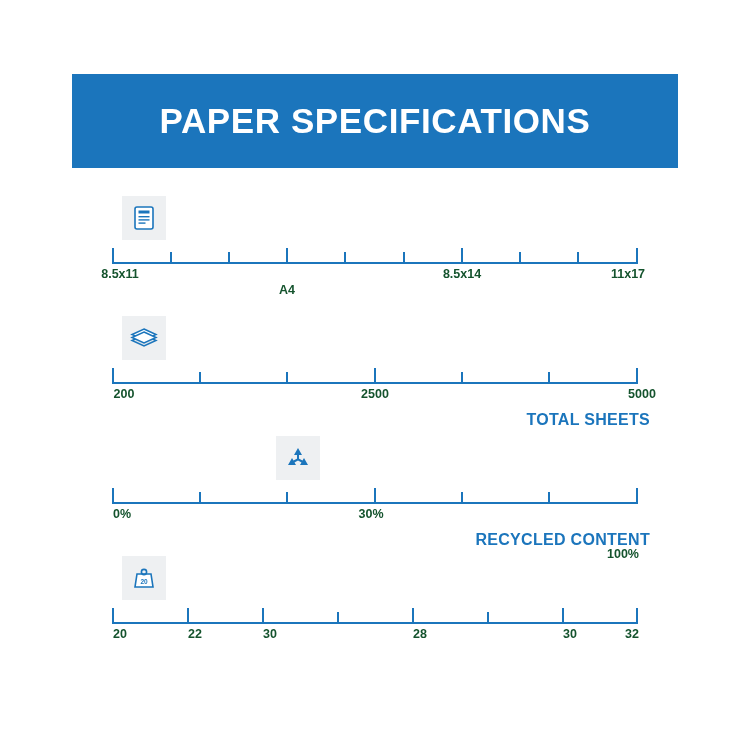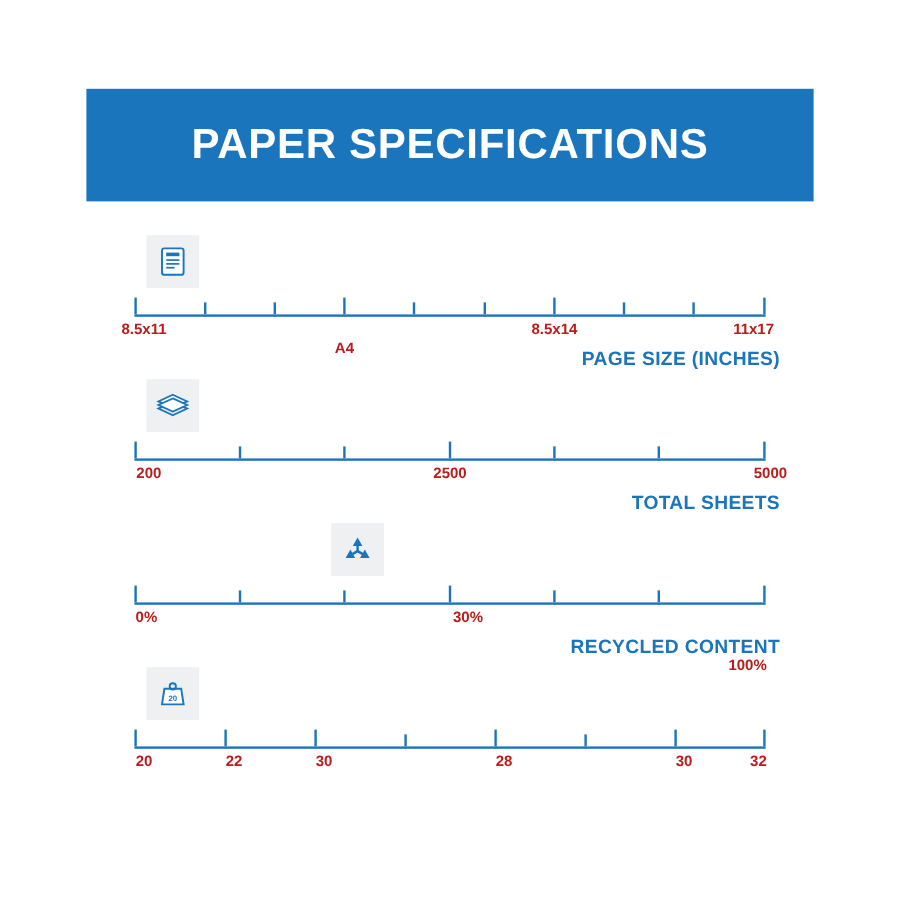--- a/index.html
+++ b/index.html
@@ -65,21 +65,21 @@
     height: 2px;
     background: #1b75bc;
   }
   .tick {
     position: absolute;
     width: 2px;
     background: #1b75bc;
   }
   .tick-label {
     position: absolute;
-    color: #b91c1c;
+    color: #14532d;
     font-size: 12.5px;
     font-weight: bold;
     text-align: left;
     transform: translateX(-50%);
     white-space: nowrap;
     font-family: "Liberation Sans", sans-serif;
   }
   .spec-title {
     position: absolute;
     right: 28px;
@@ -134,21 +134,20 @@
         <div class="tick" style="left:331px; top:68px; height:10px;"></div>
         <div class="tick" style="left:389px; top:64px; height:14px;"></div>
         <div class="tick" style="left:447px; top:68px; height:10px;"></div>
         <div class="tick" style="left:505px; top:68px; height:10px;"></div>
         <div class="tick" style="left:564px; top:64px; height:14px;"></div>
 
         <div class="tick-label" style="left:48px; top:83px;">8.5x11</div>
         <div class="tick-label" style="left:215px; top:99px;">A4</div>
         <div class="tick-label" style="left:390px; top:83px;">8.5x14</div>
         <div class="tick-label" style="left:556px; top:83px;">11x17</div>
-        <div class="spec-title" style="top:107px;">PAGE SIZE (INCHES)</div>
       </div>
 
       <div class="spec" style="top:136px; height:122px;">
         <div class="icon-box" style="left:72px; top:12px;">
           <svg width="28" height="24" viewBox="0 0 28 24" fill="none">
             <polygon points="14,3 26,8.5 14,14 2,8.5" fill="#ffffff" stroke="#1b75bc" stroke-width="1.5"></polygon>
             <polygon points="14,9 26,14.5 14,20 2,14.5" fill="#dfe6ec" stroke="#1b75bc" stroke-width="1.5"></polygon>
             <polygon points="14,6 26,11.5 14,17 2,11.5" fill="#ffffff" stroke="#1b75bc" stroke-width="1.5"></polygon>
           </svg>
         </div>
@@ -176,21 +175,21 @@
         </div>
         <div class="axis-line" style="left:40px; top:78px; width:526px;"></div>
         <div class="tick" style="left:40px; top:64px; height:14px;"></div>
         <div class="tick" style="left:127px; top:68px; height:10px;"></div>
         <div class="tick" style="left:214px; top:68px; height:10px;"></div>
         <div class="tick" style="left:302px; top:64px; height:14px;"></div>
         <div class="tick" style="left:389px; top:68px; height:10px;"></div>
         <div class="tick" style="left:476px; top:68px; height:10px;"></div>
         <div class="tick" style="left:564px; top:64px; height:14px;"></div>
         <div class="tick-label" style="left:50px; top:83px;">0%</div>
-        <div class="tick-label" style="left:318px; top:83px;">30%</div>
+        <div class="tick-label" style="left:299px; top:83px;">30%</div>
         <div class="tick-label" style="left:551px; top:83px;margin-top:40px;">100%</div>
         <div class="spec-title" style="top:107px;">RECYCLED CONTENT</div>
       </div>
 
       <div class="spec" style="top:376px; height:122px;">
         <div class="icon-box" style="left:72px; top:12px;">
           <svg width="26" height="26" viewBox="0 0 26 26" fill="none">
             <path d="M6 9 L20 9 L22 22 L4 22 Z" fill="#ffffff" stroke="#1b75bc" stroke-width="1.6"></path>
             <circle cx="13" cy="7" r="2.6" fill="none" stroke="#1b75bc" stroke-width="1.6"></circle>
             <text x="13" y="19" font-size="6.5" font-family="Liberation Sans, sans-serif" font-weight="bold" fill="#1b75bc" text-anchor="middle">20</text>

